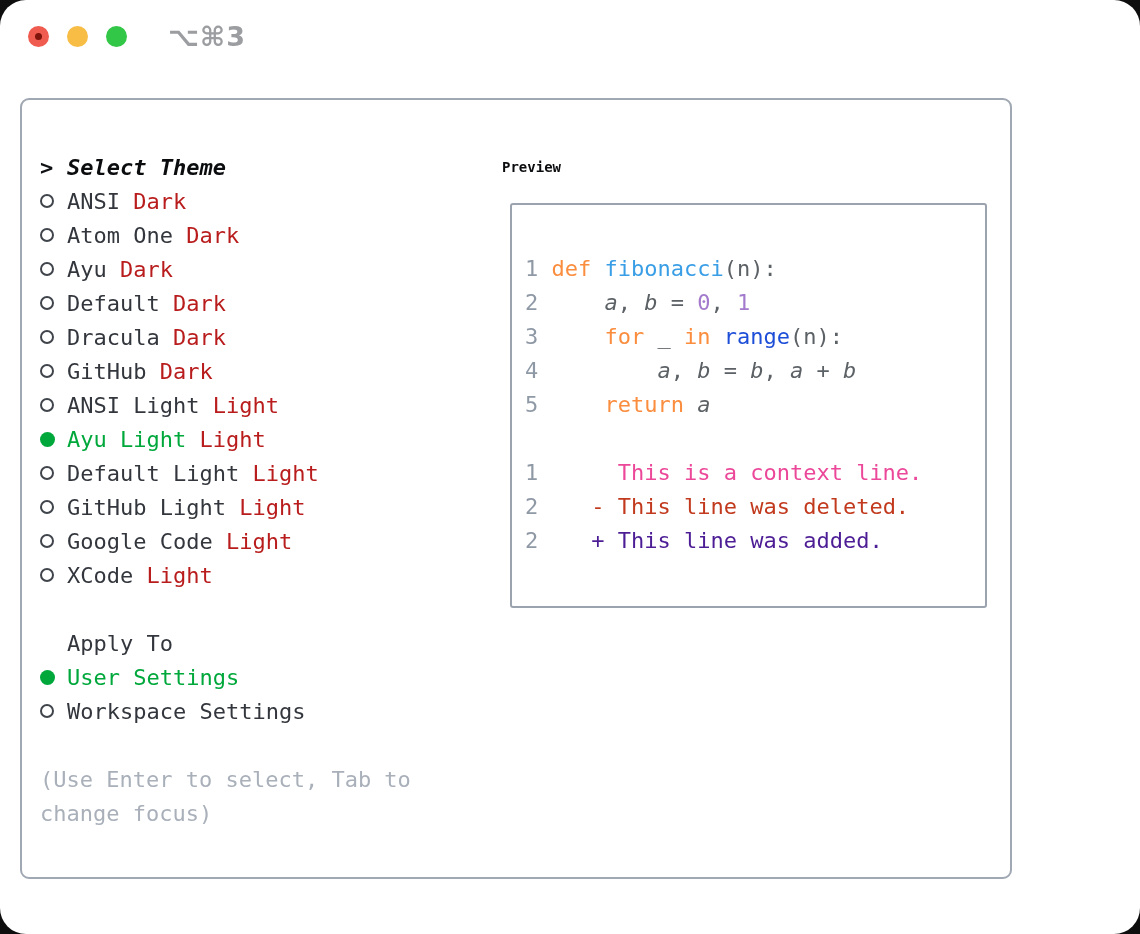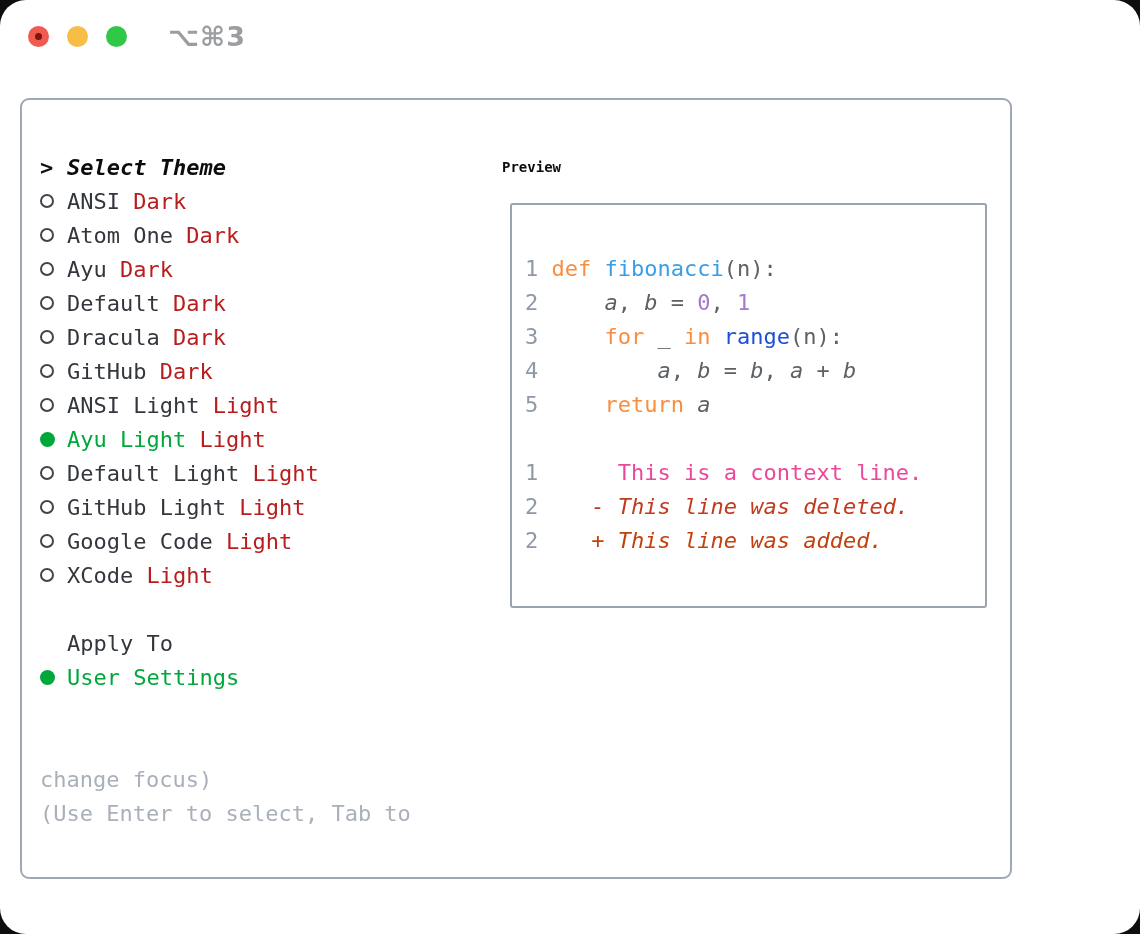--- a/index.html
+++ b/index.html
@@ -73,22 +73,22 @@
   .code-line { height: 34px; display: flex; align-items: center; font-size: 22px; white-space: pre; }
 
   .seg-ln    { color: #8f99a6; }
   .seg-kw    { color: #fa8d3e; }
   .seg-fn    { color: #399ee6; }
   .seg-t     { color: #5c6166; }
   .seg-v     { color: #5c6166; font-style: italic; }
   .seg-num   { color: #a37acc; }
   .seg-coral { color: #1d4ed8; }
   .seg-ctx   { color: #ec4899; text-align: center; }
-  .seg-del   { color: #c23a1e; font-style: italic; }
-  .seg-add   { color: #c2410c; font-style: italic; }
+  .seg-del   { color: #c23a1e; }
+  .seg-add   { color: #4c1d95; }
 </style>
 </head>
 <body>
 
 <div class="screen">
 
   <div class="titlebar">
     <div class="tl-dot tl-close"></div>
     <div class="tl-dot tl-min"></div>
     <div class="tl-dot tl-zoom"></div>
@@ -118,26 +118,27 @@
         </div>
     </div>
 
     <div class="apply-block">
       <div class="row">
         <span class="marker"></span>
         <span class="name">Apply To</span>
       </div>
       <div id="apply-items">
           <div class="row"><span class="marker"><span class="radio sel"></span></span><span class="name sel-green">User Settings</span></div>
+          <div class="row"><span class="marker"><span class="radio"></span></span><span class="name">Workspace Settings</span></div>
         </div>
     </div>
 
     <div class="hint-block" id="hint-lines">
+        <div class="hint-line">(Use Enter to select, Tab to</div>
         <div class="hint-line">change focus)</div>
-        <div class="hint-line">(Use Enter to select, Tab to</div>
       </div>
 
     <div class="preview-header">Preview</div>
 
     <div class="preview-box">
       <div class="code" id="preview-code">
           <div class="code-line"><span class="seg-ln">1 </span><span class="seg-kw">def</span><span class="seg-t"> </span><span class="seg-fn">fibonacci</span><span class="seg-t">(n):</span></div>
           <div class="code-line"><span class="seg-ln">2 </span><span class="seg-t">    </span><span class="seg-v">a</span><span class="seg-t">, </span><span class="seg-v">b</span><span class="seg-t"> = </span><span class="seg-num">0</span><span class="seg-t">, </span><span class="seg-num">1</span></div>
           <div class="code-line"><span class="seg-ln">3 </span><span class="seg-t">    </span><span class="seg-kw">for</span><span class="seg-t"> _ </span><span class="seg-kw">in</span><span class="seg-t"> </span><span class="seg-coral">range</span><span class="seg-t">(n):</span></div>
           <div class="code-line"><span class="seg-ln">4 </span><span class="seg-t">        </span><span class="seg-v">a</span><span class="seg-t">, </span><span class="seg-v">b</span><span class="seg-t"> = </span><span class="seg-v">b</span><span class="seg-t">, </span><span class="seg-v">a</span><span class="seg-t"> + </span><span class="seg-v">b</span></div>

